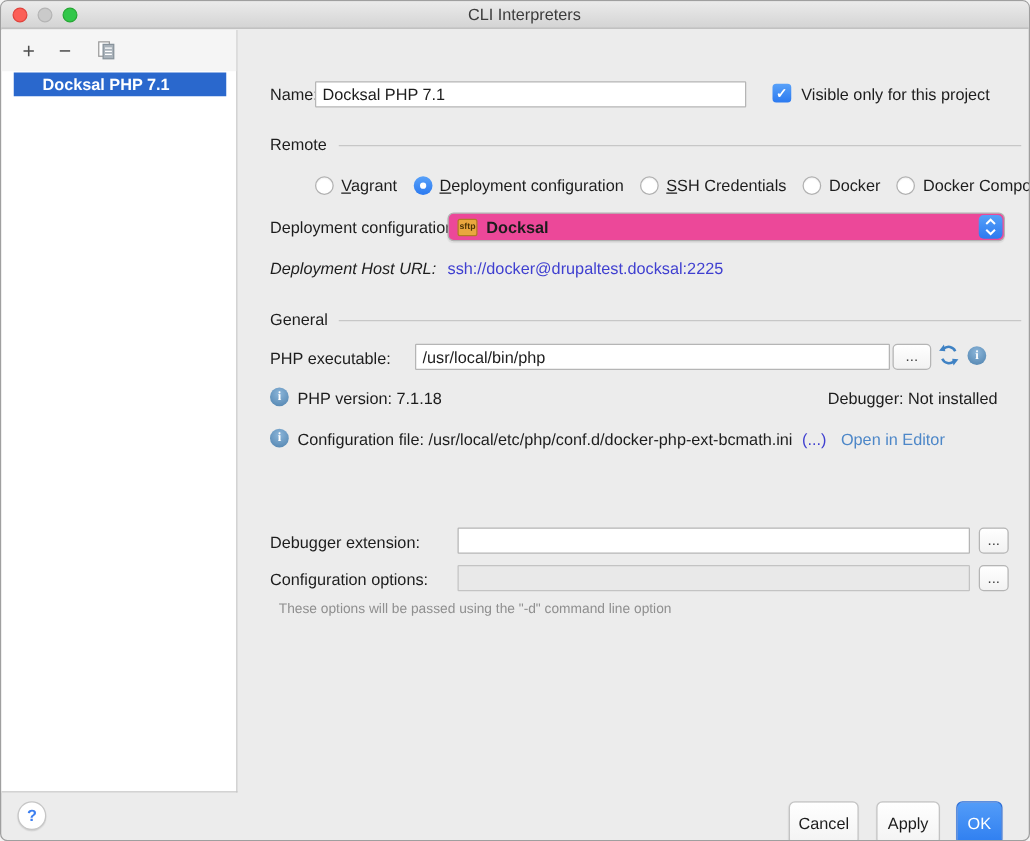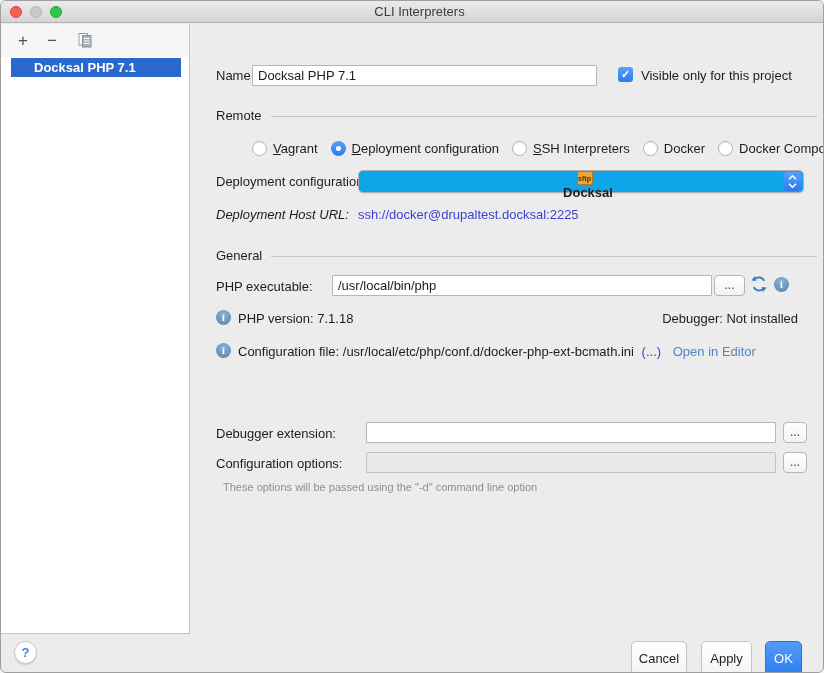--- a/index.html
+++ b/index.html
@@ -40,22 +40,22 @@
   .radio{width:15px;height:15px;border-radius:50%;flex:none;}
   .radio.off{background:#fff;border:1px solid #b1b1b1;box-shadow:inset 0 1px 1px rgba(0,0,0,.05);}
   .radio.on{background:linear-gradient(#58a1f9,#2c7af0);position:relative;}
   .radio.on::after{content:"";position:absolute;left:5px;top:5px;width:5px;height:5px;border-radius:50%;background:#fff;}
   u{text-decoration:underline;}
   
   .checkbox{position:absolute;width:15px;height:15px;border-radius:3px;
     background:linear-gradient(#58a1f9,#2c7af0);color:#fff;font-size:11px;font-weight:bold;
     display:flex;align-items:center;justify-content:center;}
   
-  .combo{position:absolute;height:23px;background:#0ea5e9;border:1px solid #b2b2b2;border-radius:5px;
-    display:flex;align-items:center;padding-left:7px;box-shadow:0 1px 1px rgba(0,0,0,.07);flex-direction:column;}
+  .combo{position:absolute;height:23px;background:#ec4899;border:1px solid #b2b2b2;border-radius:5px;
+    display:flex;align-items:center;padding-left:7px;box-shadow:0 1px 1px rgba(0,0,0,.07);}
   .sftp-icon{width:16px;height:14px;background:#e9a73e;border:1px solid #b27c20;border-radius:2px;
     color:#4c3406;font-size:7px;font-weight:bold;display:flex;align-items:center;justify-content:center;flex:none;}
   .combo-text{margin-left:7px;font-weight:bold;}
   .stepper{position:absolute;right:1px;top:1px;width:19px;height:19px;border-radius:4px;
     background:linear-gradient(#55a0f8,#2d7af0);display:flex;flex-direction:column;
     align-items:center;justify-content:center;gap:1px;}
   
   .link-indigo{color:#3f3fd0;text-decoration:none;}
   .link-blue{color:#4d87c8;text-decoration:none;}
   .info-icon{position:absolute;width:15px;height:15px;border-radius:50%;
@@ -129,21 +129,21 @@
       <div class="radio-item">
         <span class="radio off"></span>
         <span class="lbl"><span></span><u>V</u><span>agrant</span></span>
       </div>
       <div class="radio-item">
         <span class="radio on"></span>
         <span class="lbl"><span></span><u>D</u><span>eployment configuration</span></span>
       </div>
       <div class="radio-item">
         <span class="radio off"></span>
-        <span class="lbl"><span></span><u>S</u><span>SH Interpreters</span></span>
+        <span class="lbl"><span></span><u>S</u><span>SH Credentials</span></span>
       </div>
       <div class="radio-item">
         <span class="radio off"></span>
         <span class="lbl"><span>Docker</span><u></u><span></span></span>
       </div>
       <div class="radio-item">
         <span class="radio off"></span>
         <span class="lbl"><span>Docker Compose</span><u></u><span></span></span>
       </div>
     </div>

